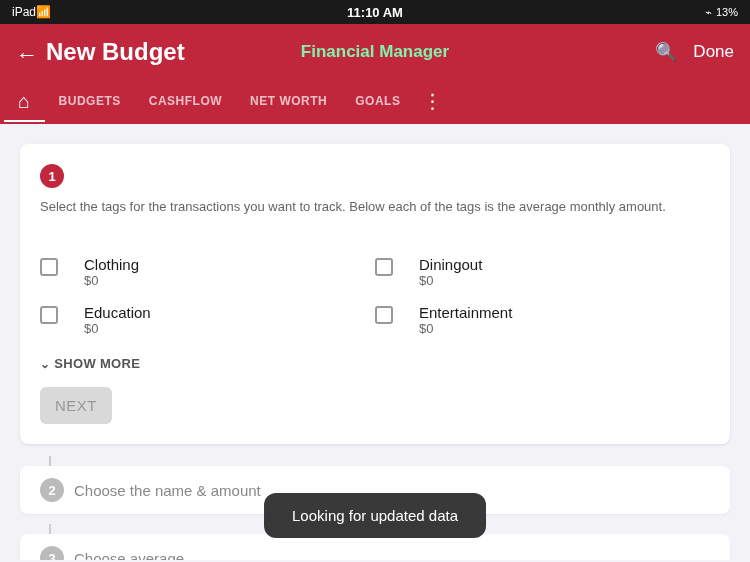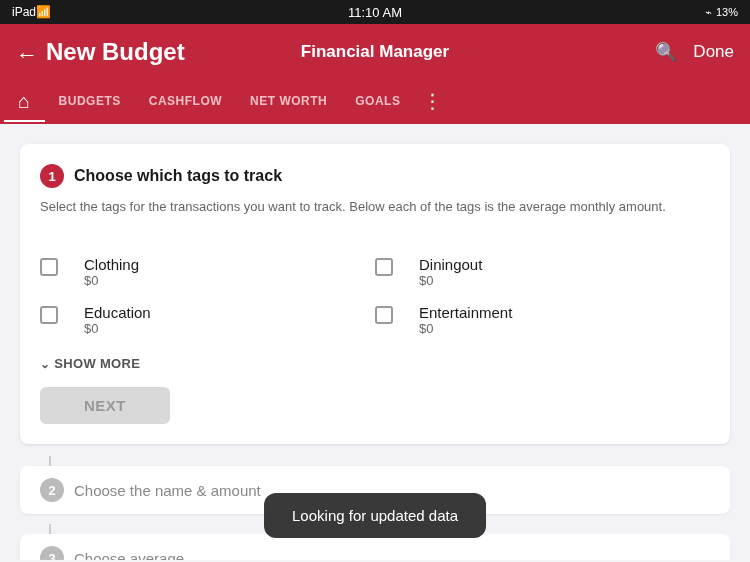--- a/index.html
+++ b/index.html
@@ -11,21 +11,21 @@
       color: white;
       height: 24px;
       display: flex;
       align-items: center;
       justify-content: space-between;
       padding: 0 12px;
       font-size: 12px;
       font-weight: 500;
     }
     .status-bar-left { display: flex; align-items: center; }
-    .status-bar-center { position: absolute; left: 50%; transform: translateX(-50%); font-size: 13px; font-weight: 400; }
+    .status-bar-center { position: absolute; left: 50%; transform: translateX(-50%); font-size: 13px; font-weight: 700; }
     .status-bar-right { display: flex; align-items: center; gap: 4px; font-size: 11px; }
 
     
     .header {
       background: #c0273d;
       height: 56px;
       display: flex;
       align-items: center;
       justify-content: space-between;
       padding: 0 16px;
@@ -174,23 +174,23 @@
     .show-more-chevron {
       font-size: 12px;
     }
 
     
     .next-btn {
       background: #d9d9d9;
       color: #999;
       border: none;
       border-radius: 6px;
-      padding: 10px 44px;
+      padding: 10px 15px;
       font-size: 15px;
-      font-weight: 700;
+      font-weight: 400;
       cursor: pointer;
       letter-spacing: 0.5px;
     }
 
     
     .step-inactive {
       display: flex;
       align-items: center;
       gap: 10px;
       padding: 12px 20px;
@@ -253,21 +253,21 @@
     <span>⌁</span>
     <span>13%</span>
   </div>
 </div>
 
 <div class="header">
   <div class="header-left">
     <button class="header-back">←</button>
     <span class="header-title">New Budget</span>
   </div>
-  <span style="position:absolute;left:50%;transform:translateX(-50%);color:#ffffff;font-size:17px;font-weight:600;">Financial Manager</span>
+  <span style="position:absolute;left:50%;transform:translateX(-50%);color:#86efac;font-size:17px;font-weight:600;">Financial Manager</span>
   <div style="display:flex;align-items:center;gap:16px;">
     <button class="header-search">
       <span style="font-size:18px;">🔍</span>
     </button>
     <button class="header-done">Done</button>
   </div>
 </div>
 
 <div class="nav-tabs">
   <div class="nav-tab nav-tab-home active">
@@ -286,21 +286,20 @@
     <span>GOALS</span>
   </div>
   <div class="nav-more">⋮</div>
 </div>
 
 <div class="main-content">
 
   <div class="step-card">
     <div class="step-header">
       <div class="step-number-active">1</div>
-      <span class="step-title-active">Choose which tags to track</span>
     </div>
     <p class="step-description">Select the tags for the transactions you want to track. Below each of the tags is the average monthly amount.</p>
 
     
     <div class="tags-grid">
 
       <div class="tag-item">
         <div class="tag-checkbox"></div>
         <div class="tag-info">
           <div class="tag-name">Clothing</div>

